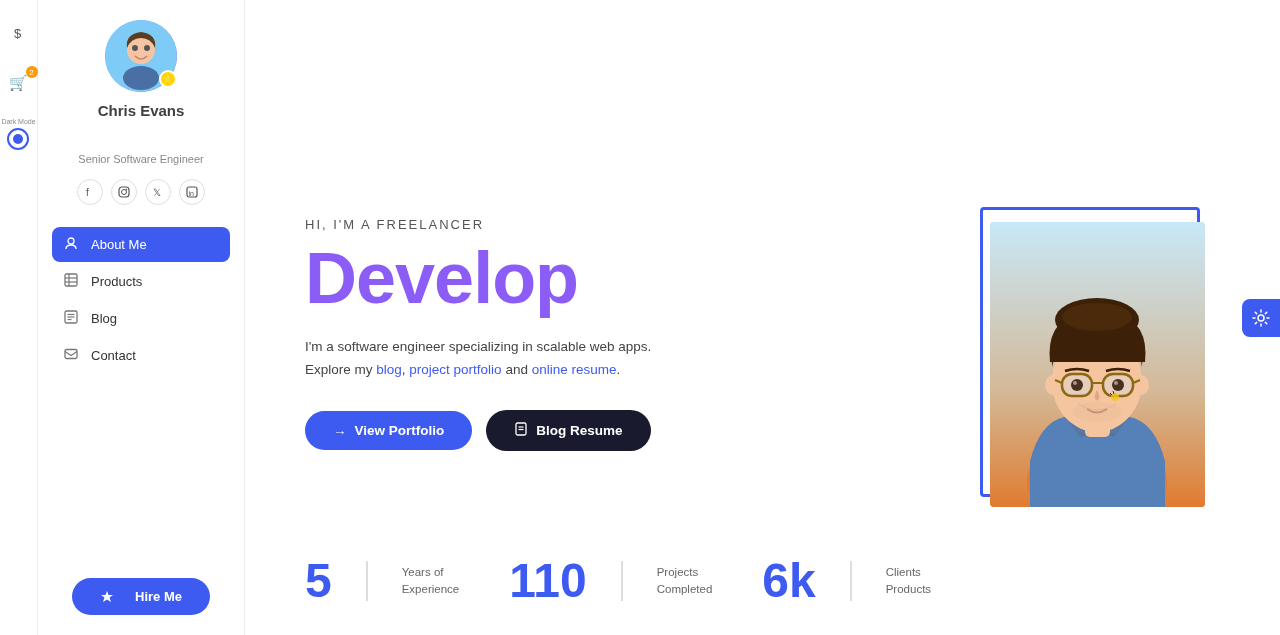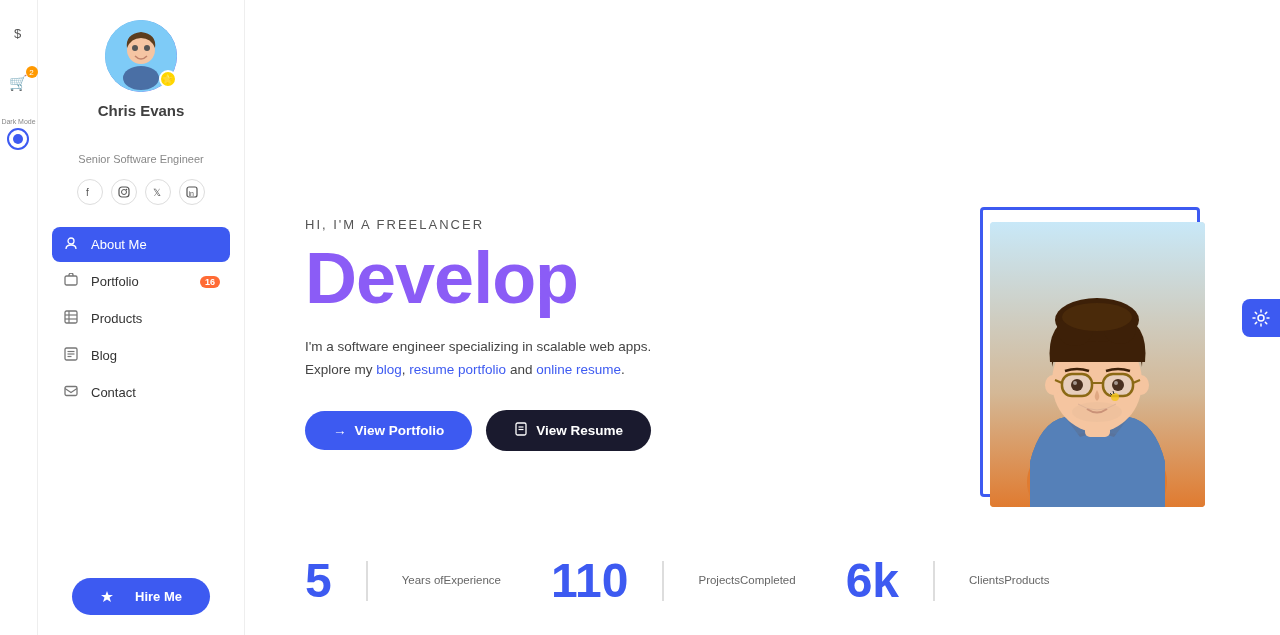--- a/index.html
+++ b/index.html
@@ -329,21 +329,21 @@
       line-height: 1;
     }
     .stat-divider {
       width: 2px;
       height: 40px;
       background: #ddd;
       margin: 0 20px;
     }
     .stat-label {
       display: flex;
-      flex-direction: row;
+      flex-direction: column;
       font-size: 11.5px;
       color: #666;
       line-height: 1.5;
     }
 
     
     .settings-btn {
       position: fixed;
       right: 0;
       top: 50%;
@@ -438,30 +438,20 @@
         <svg width="14" height="14" viewBox="0 0 14 14" fill="none">
           <circle cx="7" cy="5" r="3" stroke="white" stroke-width="1.3" fill="none"></circle>
           <path d="M2 13 Q2 9 7 9 Q12 9 12 13" stroke="white" stroke-width="1.3" fill="none"></path>
         </svg>
       </span>
       <span>About Me</span>
     </div>
     <div class="nav-item">
       <span class="nav-icon">
         <svg width="14" height="14" viewBox="0 0 14 14" fill="none">
-          <rect x="1" y="3" width="12" height="9" rx="1.5" stroke="#777" stroke-width="1.3" fill="none"></rect>
-          <path d="M5 3V2a2 2 0 014 0v1" stroke="#777" stroke-width="1.3" fill="none"></path>
-        </svg>
-      </span>
-      <span>Portfolio</span>
-      <span class="nav-badge">16</span>
-    </div>
-    <div class="nav-item">
-      <span class="nav-icon">
-        <svg width="14" height="14" viewBox="0 0 14 14" fill="none">
           <rect x="1" y="1" width="12" height="12" rx="1.5" stroke="#777" stroke-width="1.3" fill="none"></rect>
           <line x1="1" y1="5" x2="13" y2="5" stroke="#777" stroke-width="1.2"></line>
           <line x1="1" y1="9" x2="13" y2="9" stroke="#777" stroke-width="1.2"></line>
           <line x1="5" y1="1" x2="5" y2="13" stroke="#777" stroke-width="1.2"></line>
         </svg>
       </span>
       <span>Products</span>
     </div>
     <div class="nav-item">
       <span class="nav-icon">
@@ -495,37 +485,37 @@
 </div>
 
 <div class="main">
   <div class="hero-section">
     <div class="hero-text">
       <div class="hero-subtitle">HI, I'M A FREELANCER</div>
       <div class="hero-title">Develop</div>
       <div class="hero-desc">
         I'm a software engineer specializing in scalable web apps.
         Explore my <a href="#">blog</a>,
-        <a href="#">resume portfolio</a> and
+        <a href="#">project portfolio</a> and
         <a href="#">online resume</a>.
       </div>
       <div class="hero-buttons">
         <button class="btn-primary">
           <span>→</span>
           <span>View Portfolio</span>
         </button>
         <button class="btn-dark">
           <span>
             <svg width="14" height="14" viewBox="0 0 14 14" fill="none">
               <rect x="2" y="1" width="10" height="12" rx="1.5" stroke="white" stroke-width="1.3" fill="none"></rect>
               <line x1="4.5" y1="5" x2="9.5" y2="5" stroke="white" stroke-width="1.2"></line>
               <line x1="4.5" y1="7.5" x2="9.5" y2="7.5" stroke="white" stroke-width="1.2"></line>
             </svg>
           </span>
-          <span>View Resume</span>
+          <span>Blog Resume</span>
         </button>
       </div>
     </div>
 
     <div class="hero-image-wrap">
       <div class="hero-image-border"></div>
       <div class="hero-image-box">
 
         <svg width="215" height="285" viewBox="0 0 215 285" class="face-svg">
 

